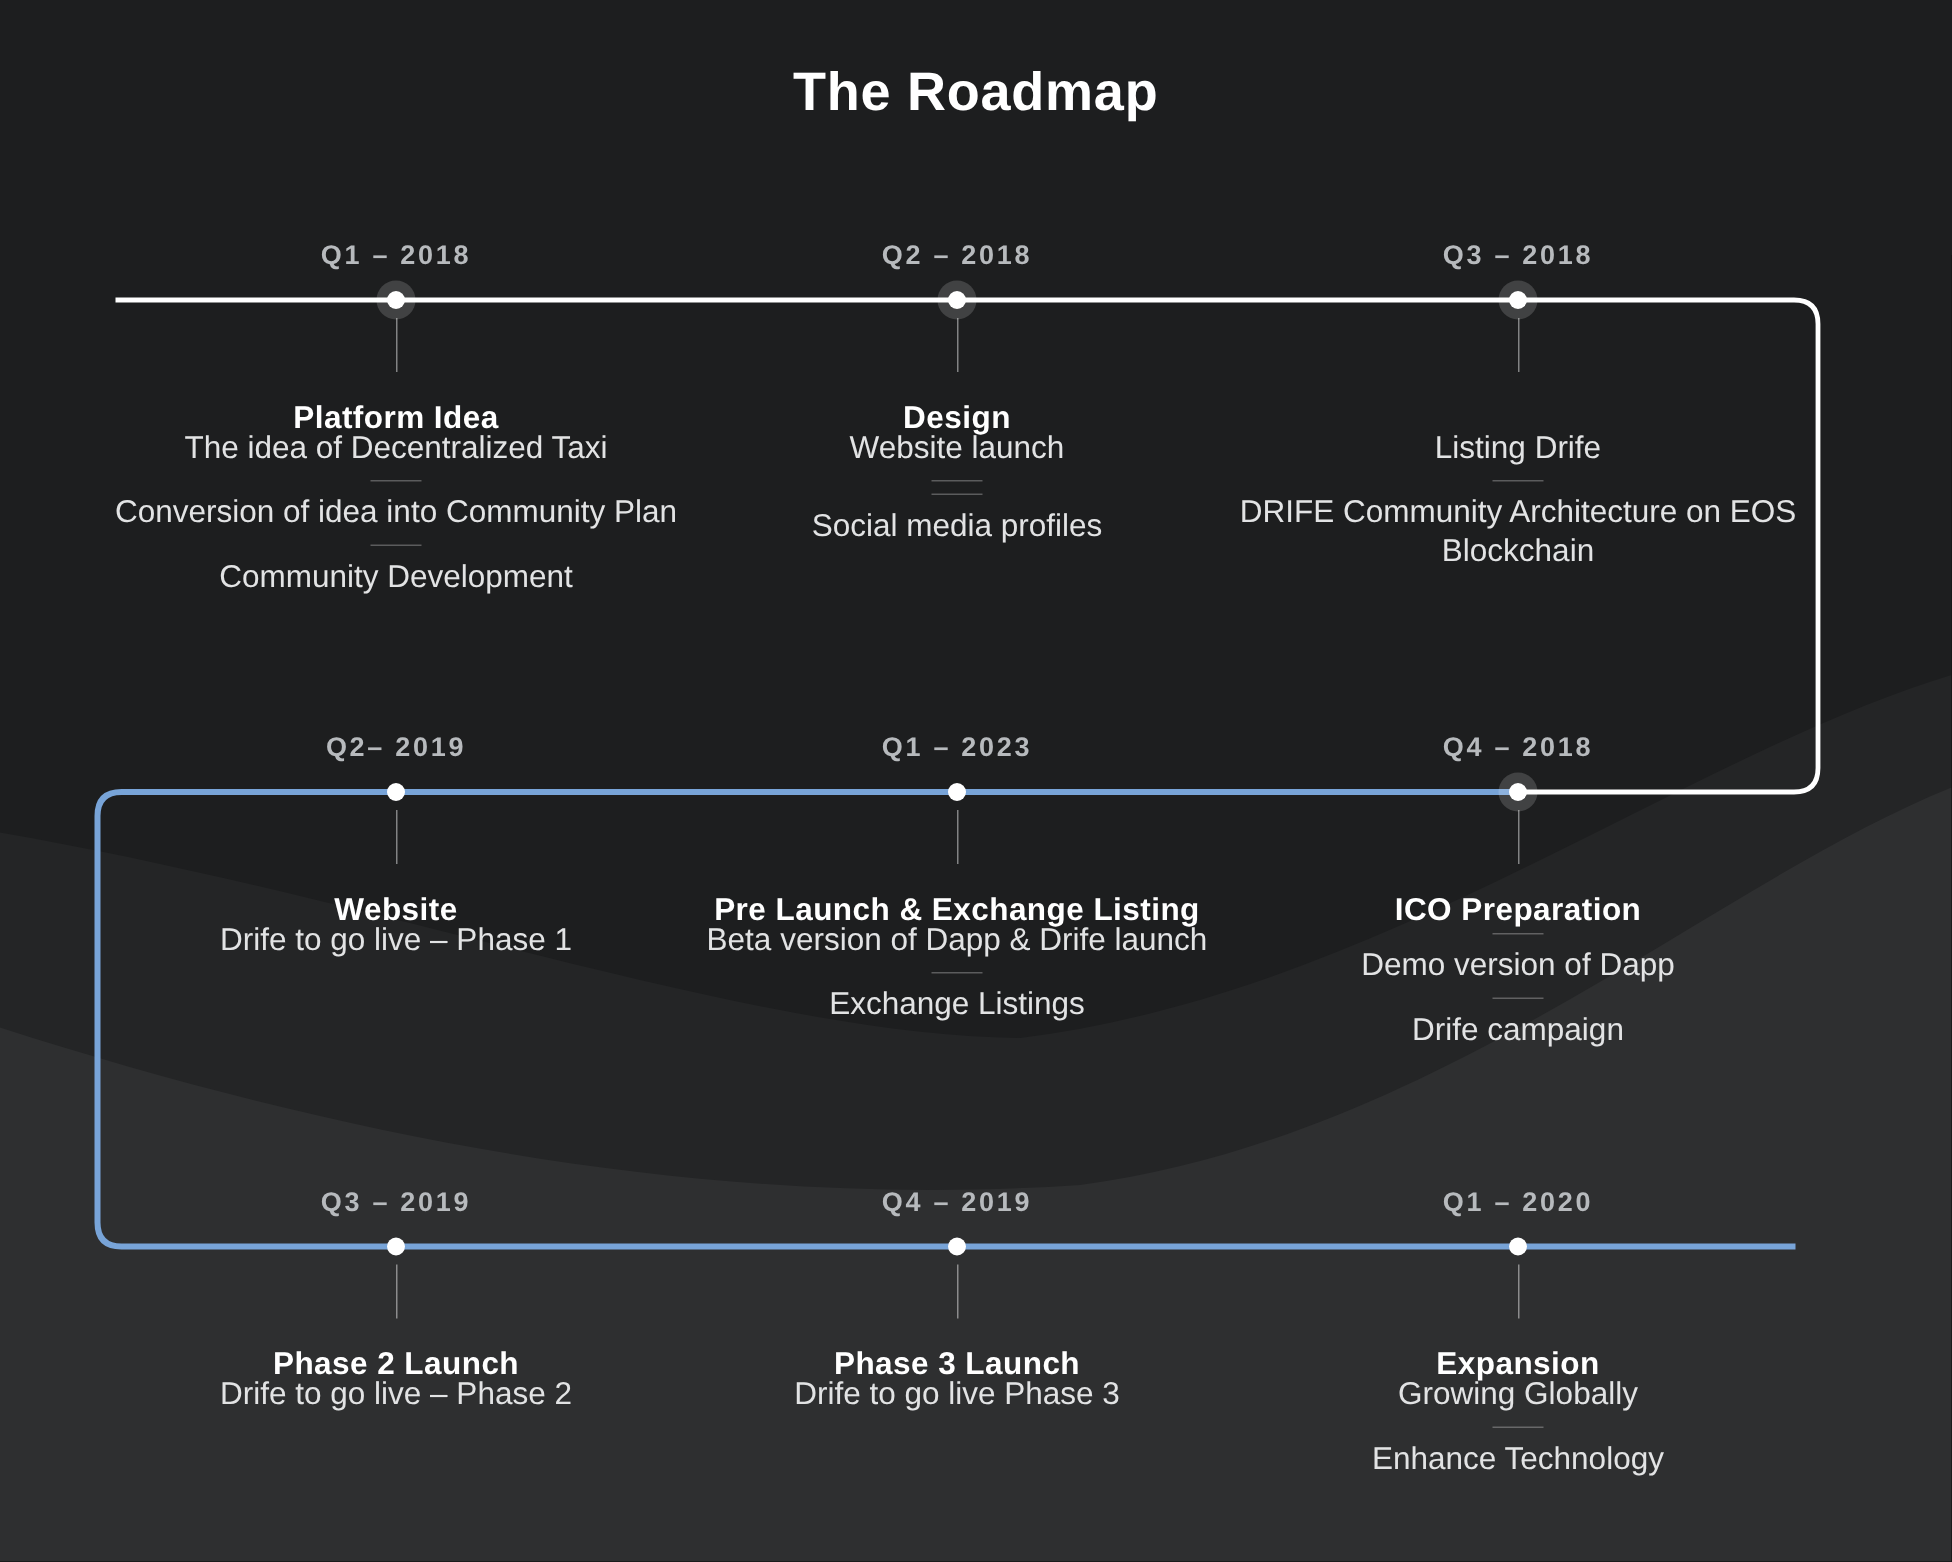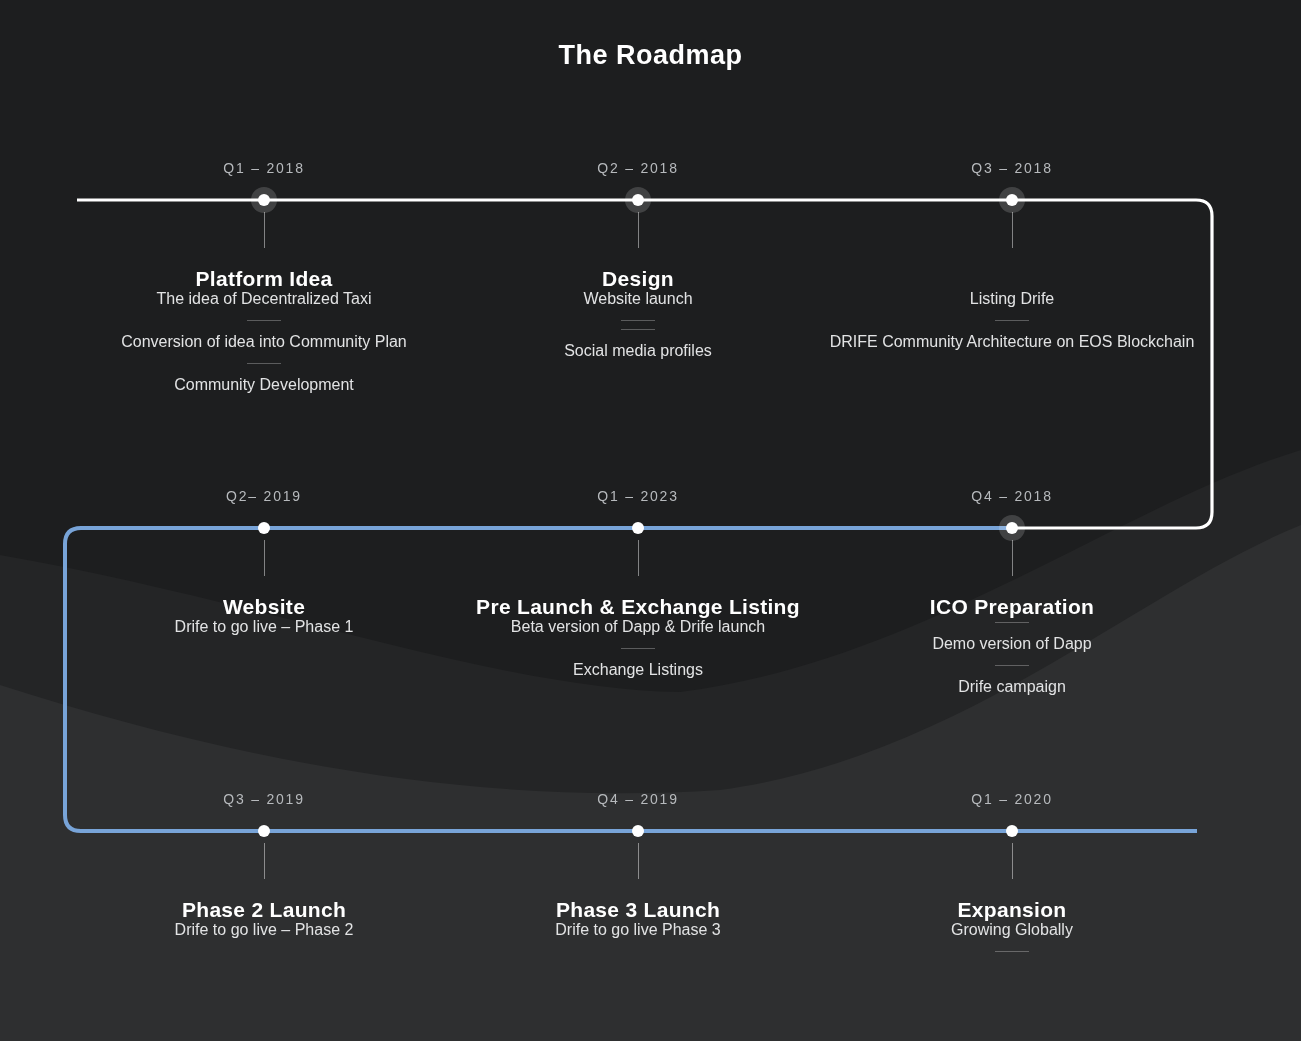--- a/index.html
+++ b/index.html
@@ -5,49 +5,49 @@
   html,body{margin:0;padding:0;background:#141414;}
   .canvas{
     position:relative;width:1301px;height:1041px;overflow:hidden;
     background:#1d1e1f;
     font-family:"Liberation Sans", sans-serif;
   }
   .bg-svg,.line-svg{position:absolute;top:0;left:0;width:1301px;height:1041px;}
   .line-svg{pointer-events:none;}
   .page-title{
     position:absolute;top:40px;left:0;width:100%;text-align:center;
-    color:#ffffff;font-size:27px;font-weight:700;letter-spacing:.5px;
+    color:#ffffff;font-size:36px;font-weight:700;letter-spacing:.5px;
   }
   .ms{position:absolute;width:380px;margin-left:-190px;height:300px;}
   .r1{top:160px}.r2{top:488px}.r3{top:791px}
   .c1{left:264px}.c2{left:638px}.c3{left:1012px}
   .q{
     position:absolute;top:0;width:100%;text-align:center;
-    color:#b7babd;font-size:14px;font-weight:400;letter-spacing:1.8px;
+    color:#b7babd;font-size:18px;font-weight:700;letter-spacing:1.8px;
   }
   .halo{
     position:absolute;top:27px;left:50%;margin-left:-13px;
     width:26px;height:26px;border-radius:50%;
     background:rgba(255,255,255,0.16);
   }
   .dot{
     position:absolute;top:34px;left:50%;margin-left:-6px;
     width:12px;height:12px;border-radius:50%;background:#ffffff;
   }
   .conn{
     position:absolute;top:52px;left:50%;width:1px;height:36px;
     background:rgba(255,255,255,0.45);
   }
   .head{
     position:absolute;top:107px;width:100%;text-align:center;
     color:#ffffff;font-size:21px;font-weight:700;letter-spacing:.3px;
   }
   .items{position:absolute;top:126px;width:100%;text-align:center;}
   .item{
-    min-height:26px;line-height:26px;color:#e2e3e4;font-size:16px;
+    min-height:26px;line-height:26px;color:#e2e3e4;font-size:21px;
     font-weight:400;
   }
   .sep{
     width:34px;height:1px;margin:8px auto;background:rgba(255,255,255,0.28);
   }
 </style>
 </head>
 <body>
 
 <div class="canvas">
@@ -162,16 +162,17 @@
   </div>
 
   <div class="ms r3 c3">
     <div class="q">Q1 – 2020</div>
     <div class="dot"></div>
     <div class="conn"></div>
     <div class="head">Expansion</div>
     <div class="items">
       <div class="item">Growing Globally</div>
       <div class="sep"></div>
+      <div class="item">Enhance Technology</div>
     </div>
   </div>
 
 </div>
 
 </body></html>

